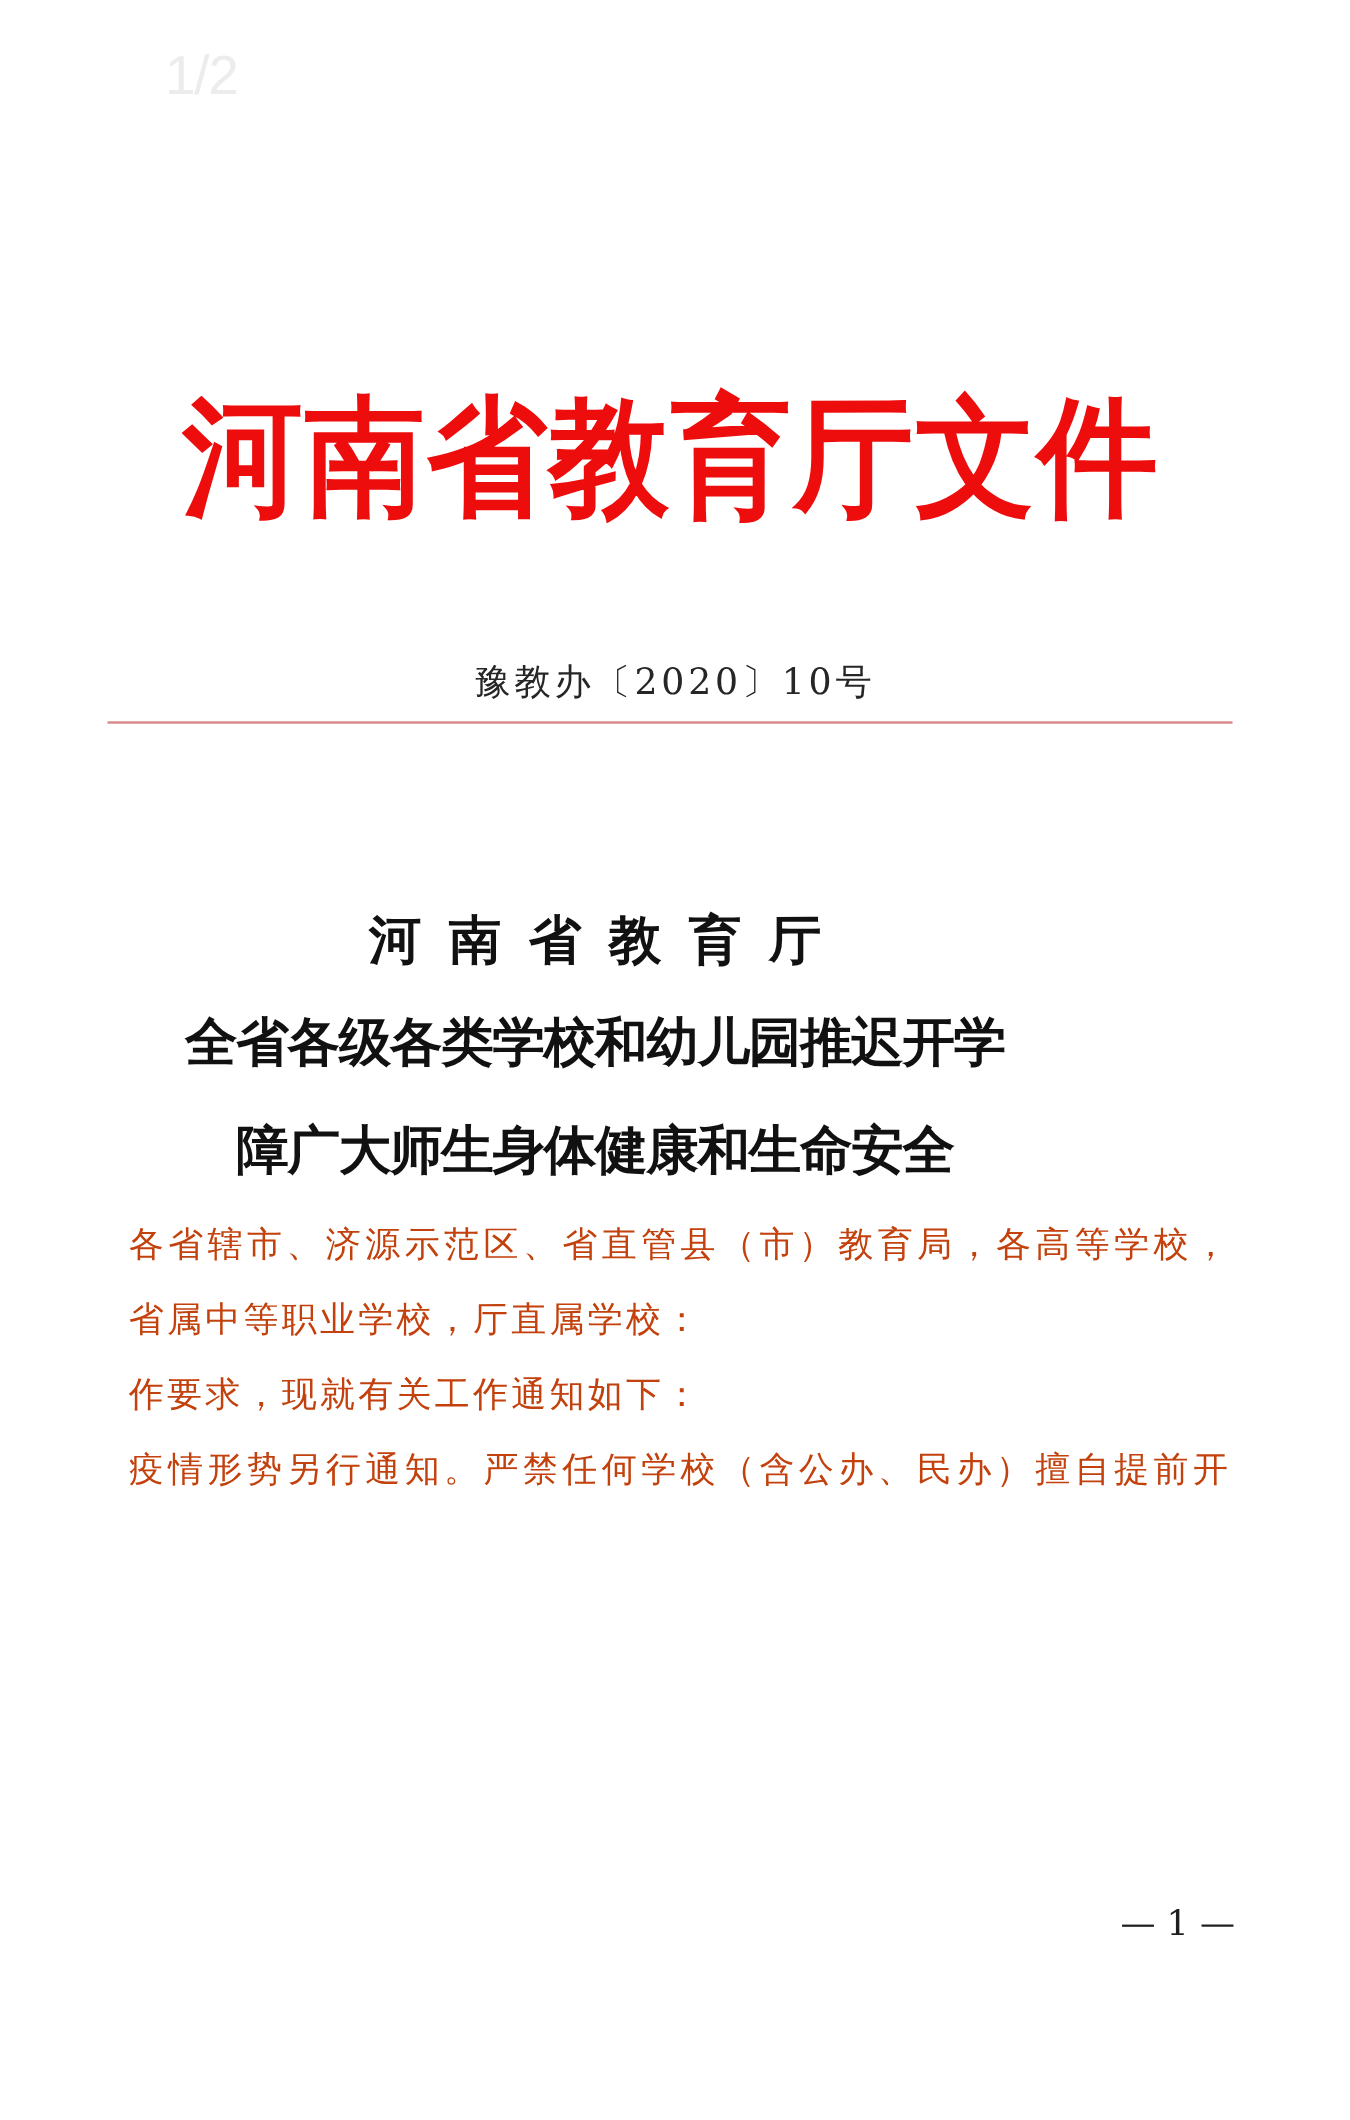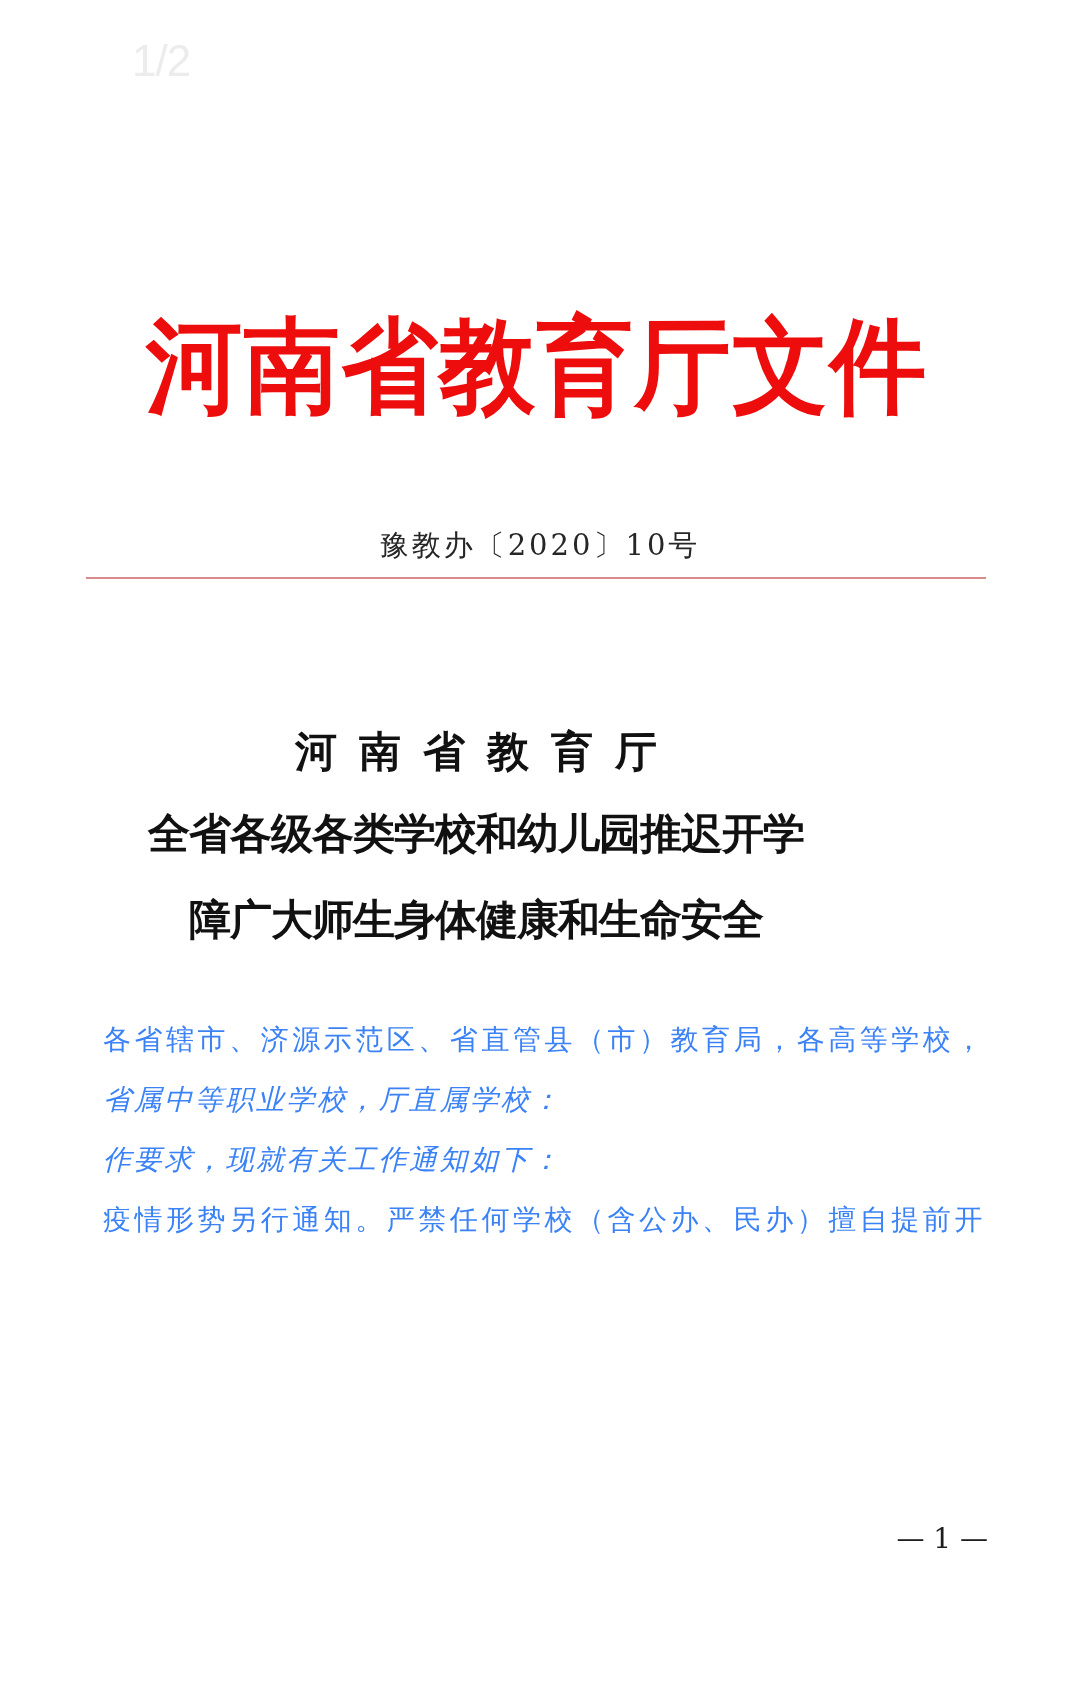--- a/index.html
+++ b/index.html
@@ -79,36 +79,35 @@
     line-height: 1;
     height: 42px;
   }
   .title-line.l1 { letter-spacing: 22px; margin-left: 22px; }
   .title-line.l2 { margin-top: 40px; letter-spacing: -1px; }
   .title-line.l3 { margin-top: 44px; letter-spacing: -1px; }
   .body-text {
     position: absolute;
     left: 103px;
     width: 882px;
-    top: 1018px;
+    top: 974px;
     font-family: "DejaVu Sans", "Liberation Sans", sans-serif;
     font-size: 28px;
-    color: #3b82f6;
+    color: #c2410c;
   }
   .body-line {
     height: 60px;
     line-height: 44px;
     white-space: nowrap;
     letter-spacing: 2.6px;
     text-align: justify;
     text-align-last: justify;
   }
   .body-line.last {
     text-align-last: left;
-    font-style: italic;
   }
   .body-line.indent {
     padding-left: 62px;
   }
   .page-number {
     position: absolute;
     left: 878px;
     top: 1522px;
     width: 110px;
     text-align: right;

